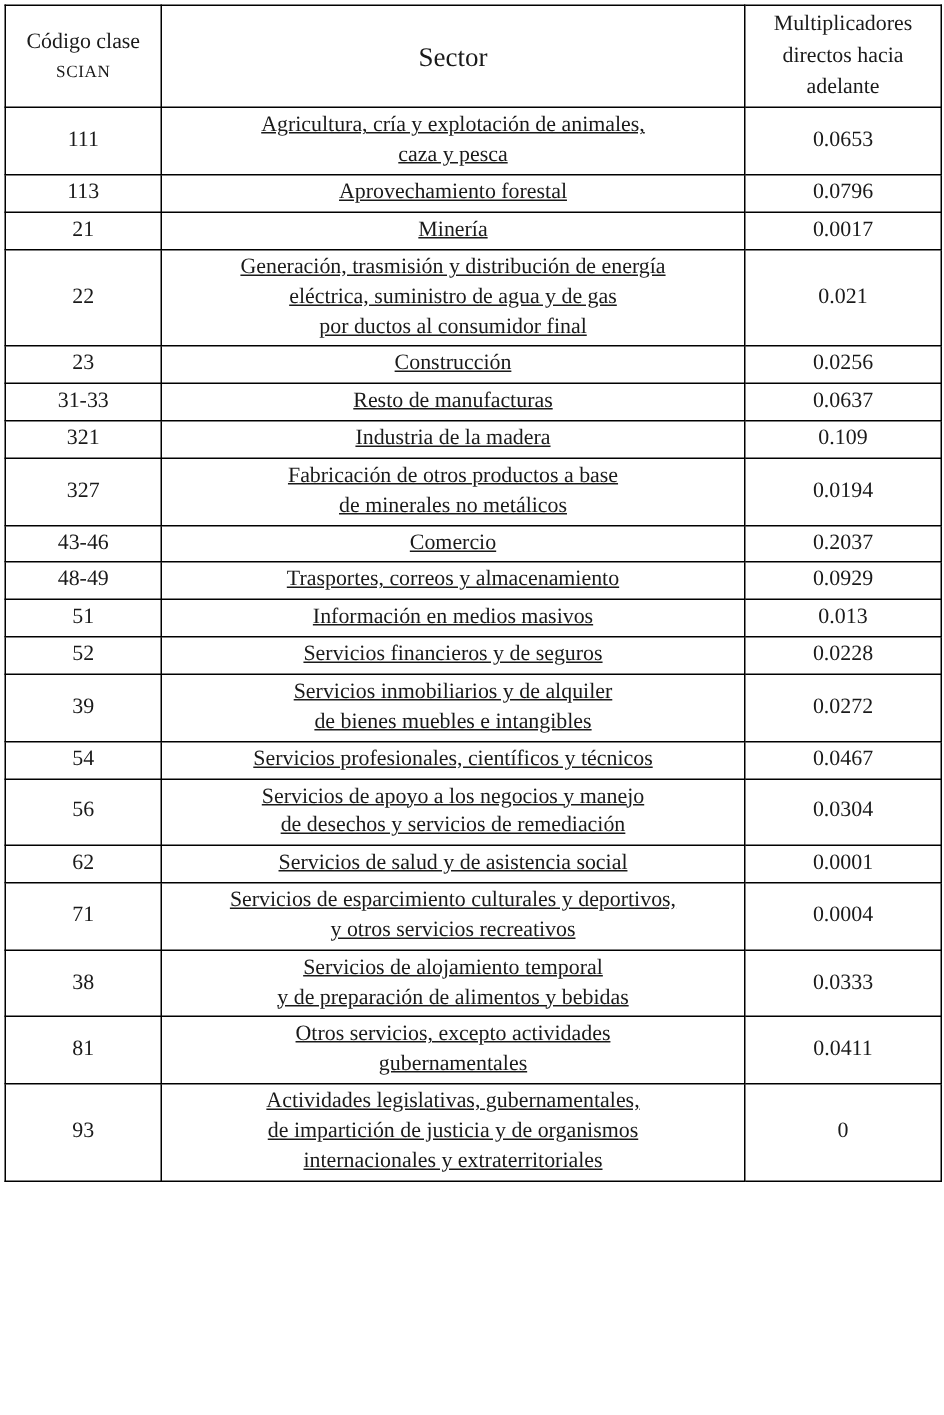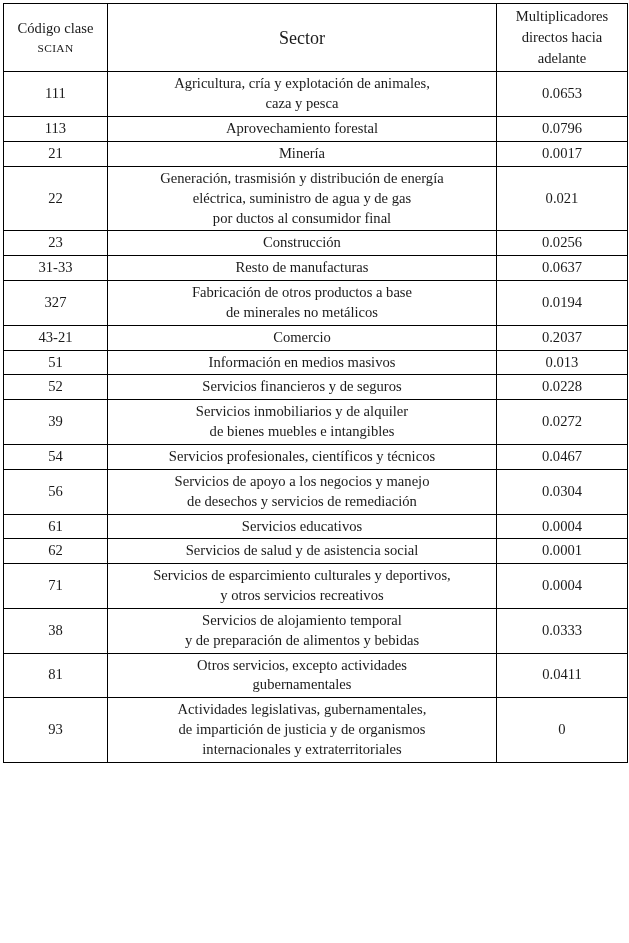--- a/index.html
+++ b/index.html
@@ -45,21 +45,21 @@
     padding-top: 6px;
     padding-bottom: 6px;
     line-height: 1.34;
   }
   .hdr-code-main { display: block; font-size: 14.6px; }
   .hdr-code-sub  { display: block; font-size: 11.4px; letter-spacing: 0.4px; margin-top: 3px; }
   .hdr-sector    { display: block; font-size: 18px; }
   .hdr-mult      { display: block; font-size: 14.6px; line-height: 1.45; }
 
   td.code-cell   { font-size: 14.6px; }
-  td.sector-cell { font-size: 14.6px; line-height: 1.4; padding: 4px 8px; }
+  td.sector-cell { font-size: 14.6px; line-height: 1.4; padding: 4px 8px; text-decoration: underline; }
   td.mult-cell   { font-size: 14.6px; }
 
   .sector-line { display: block; white-space: nowrap; }
 </style>
 </head>
 <body>
 
 <div class="table-wrap">
   <table class="data-table">
     <colgroup>
@@ -123,33 +123,47 @@
           <td class="mult-cell">0.0256</td>
         </tr>
         <tr>
           <td class="code-cell">31-33</td>
           <td class="sector-cell">
             <span class="sector-line">Resto de manufacturas</span>
           </td>
           <td class="mult-cell">0.0637</td>
         </tr>
         <tr>
+          <td class="code-cell">321</td>
+          <td class="sector-cell">
+            <span class="sector-line">Industria de la madera</span>
+          </td>
+          <td class="mult-cell">0.109</td>
+        </tr>
+        <tr>
           <td class="code-cell">327</td>
           <td class="sector-cell">
             <span class="sector-line">Fabricación de otros productos a base</span>
             <span class="sector-line">de minerales no metálicos</span>
           </td>
           <td class="mult-cell">0.0194</td>
         </tr>
         <tr>
-          <td class="code-cell">43-21</td>
+          <td class="code-cell">43-46</td>
           <td class="sector-cell">
             <span class="sector-line">Comercio</span>
           </td>
           <td class="mult-cell">0.2037</td>
+        </tr>
+        <tr>
+          <td class="code-cell">48-49</td>
+          <td class="sector-cell">
+            <span class="sector-line">Trasportes, correos y almacenamiento</span>
+          </td>
+          <td class="mult-cell">0.0929</td>
         </tr>
         <tr>
           <td class="code-cell">51</td>
           <td class="sector-cell">
             <span class="sector-line">Información en medios masivos</span>
           </td>
           <td class="mult-cell">0.013</td>
         </tr>
         <tr>
           <td class="code-cell">52</td>
@@ -173,27 +187,20 @@
           </td>
           <td class="mult-cell">0.0467</td>
         </tr>
         <tr>
           <td class="code-cell">56</td>
           <td class="sector-cell">
             <span class="sector-line">Servicios de apoyo a los negocios y manejo</span>
             <span class="sector-line">de desechos y servicios de remediación</span>
           </td>
           <td class="mult-cell">0.0304</td>
-        </tr>
-        <tr>
-          <td class="code-cell">61</td>
-          <td class="sector-cell">
-            <span class="sector-line">Servicios educativos</span>
-          </td>
-          <td class="mult-cell">0.0004</td>
         </tr>
         <tr>
           <td class="code-cell">62</td>
           <td class="sector-cell">
             <span class="sector-line">Servicios de salud y de asistencia social</span>
           </td>
           <td class="mult-cell">0.0001</td>
         </tr>
         <tr>
           <td class="code-cell">71</td>

